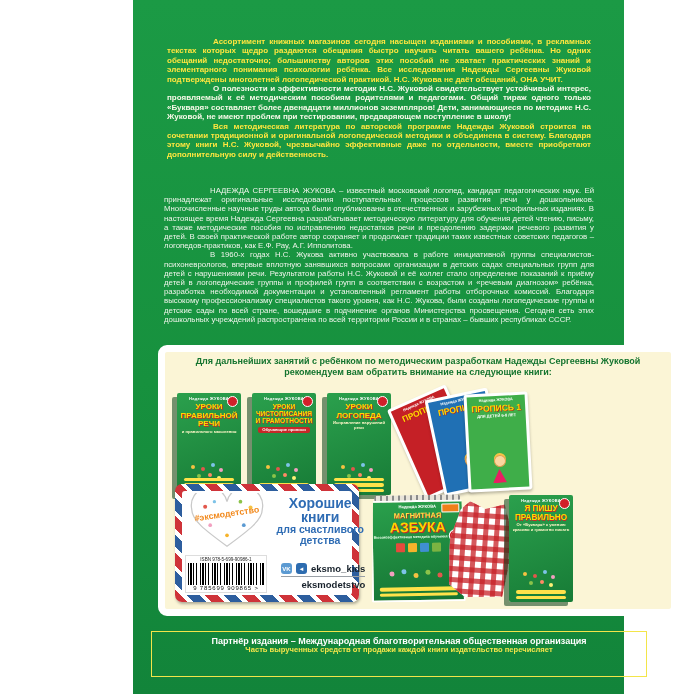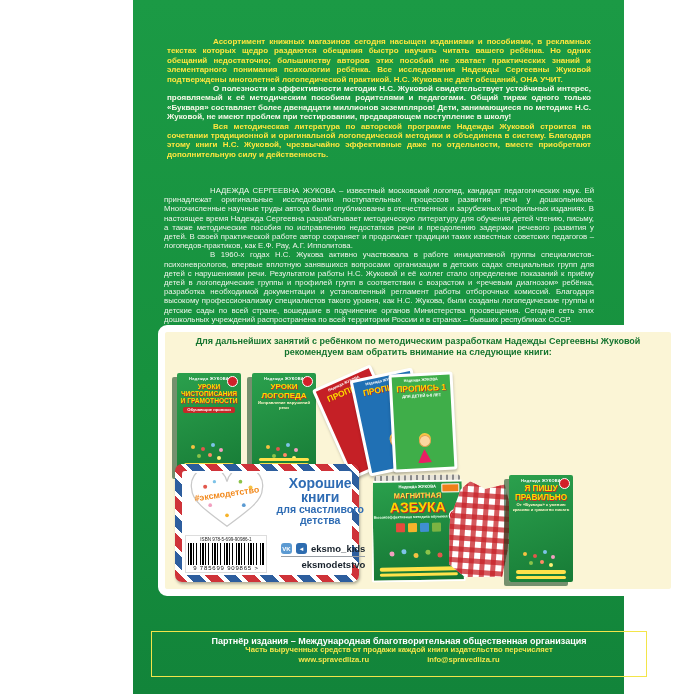--- a/index.html
+++ b/index.html
@@ -10,21 +10,21 @@
 
   
   .intro{position:absolute;top:37px;left:34px;width:424px;}
   .intro p{margin:0;font-size:8px;line-height:9.4px;font-weight:bold;text-align:justify;text-indent:46px;}
   .t-yellow{color:#ffe63f;}
   .t-white{color:#f7f9e8;}
   .bio{position:absolute;top:186px;left:31px;width:430px;}
   .bio p{margin:0;font-size:7.8px;line-height:9.2px;color:#eef4ea;text-align:justify;text-indent:46px;}
 
   
-  .books-box{position:absolute;top:325px;left:25px;width:520px;height:271px;box-sizing:border-box;
+  .books-box{position:absolute;top:345px;left:25px;width:520px;height:271px;box-sizing:border-box;
              border:7px solid #ffffff;border-radius:9px;background:#fbf5d6;}
   .box-header{margin:4px 16px 0;font-size:9px;line-height:11px;font-weight:bold;color:#14742f;text-align:center;}
   .row1{position:absolute;top:33px;left:12px;right:4px;height:110px;display:flex;align-items:flex-end;}
   .row2{position:absolute;bottom:7px;left:10px;right:4px;height:122px;display:flex;align-items:flex-end;}
 
   
   .book{position:relative;width:64px;height:102px;margin-right:11px;border-radius:2px;
         background:linear-gradient(160deg,#2ba04d 0%,#177b36 100%);
         box-shadow:-5px 4px 0 rgba(8,60,25,.55);flex:none;}
   .book .b-author{padding-top:3px;font-size:4px;color:#fff;text-align:center;font-weight:bold;letter-spacing:.3px;}
@@ -142,20 +142,32 @@
 
     <div class="bio">
       <p>НАДЕЖДА СЕРГЕЕВНА ЖУКОВА – известный московский логопед, кандидат педагогических наук. Ей принадлежат оригинальные исследования поступательных процессов развития речи у дошкольников. Многочисленные научные труды автора были опубликованы в отечественных и зарубежных профильных изданиях. В настоящее время Надежда Сергеевна разрабатывает методическую литературу для обучения детей чтению, письму, а также методические пособия по исправлению недостатков речи и преодолению задержки речевого развития у детей. В своей практической работе автор сохраняет и продолжает традиции таких известных советских педагогов – логопедов-практиков, как Е.Ф. Рау, А.Г. Ипполитова.</p>
       <p>В 1960-х годах Н.С. Жукова активно участвовала в работе инициативной группы специалистов-психоневрологов, впервые вплотную занявшихся вопросами организации в детских садах специальных групп для детей с нарушениями речи. Результатом работы Н.С. Жуковой и её коллег стало определение показаний к приёму детей в логопедические группы и профилей групп в соответствии с возрастом и «речевым диагнозом» ребёнка, разработка необходимой документации и установленный регламент работы отборочных комиссий. Благодаря высокому профессионализму специалистов такого уровня, как Н.С. Жукова, были созданы логопедические группы и детские сады по всей стране, вошедшие в подчинение органов Министерства просвещения. Сегодня сеть этих дошкольных учреждений распространена по всей территории России и в странах – бывших республиках СССР.</p>
     </div>
 
     <div class="books-box">
       <div class="box-header">Для дальнейших занятий с ребёнком по методическим разработкам Надежды Сергеевны Жуковой рекомендуем вам обратить внимание на следующие книги:</div>
 
       <div class="row1">
+        <div class="book">
+          <div class="b-badge"></div>
+          <div class="b-author">Надежда ЖУКОВА</div>
+          <div class="b-title">УРОКИ ПРАВИЛЬНОЙ РЕЧИ</div>
+          <div class="b-sub">и правильного мышления</div>
+          <div class="dots"></div>
+          <div class="strips">
+              <i></i>
+              <i></i>
+              <i></i>
+            </div>
+        </div>
 
         <div class="book">
           <div class="b-badge"></div>
           <div class="b-author">Надежда ЖУКОВА</div>
           <div class="b-title small">УРОКИ ЧИСТОПИСАНИЯ И ГРАМОТНОСТИ</div>
           <div class="b-sub red-tag">Обучающие прописи</div>
           <div class="dots"></div>
           <div class="strips">
               <i></i>
               <i></i>
@@ -269,20 +281,16 @@
               <i></i>
               <i></i>
             </div>
         </div>
       </div>
     </div>
 
     <div class="partner">
       <p class="pw">Партнёр издания – Международная благотворительная общественная организация</p>
       <p class="py">Часть вырученных средств от продажи каждой книги издательство перечисляет</p>
-      <div class="plinks">
-        <span>www.spravedliza.ru</span>
-        <span>info@spravedliza.ru</span>
-      </div>
     </div>
 
   </div>
 </div>
 
 </body></html>

